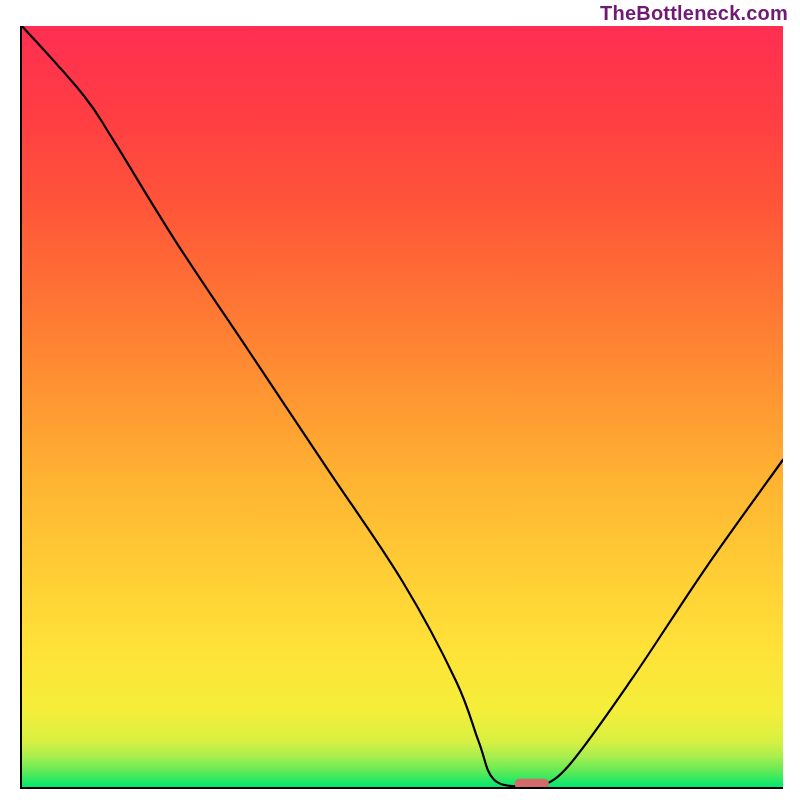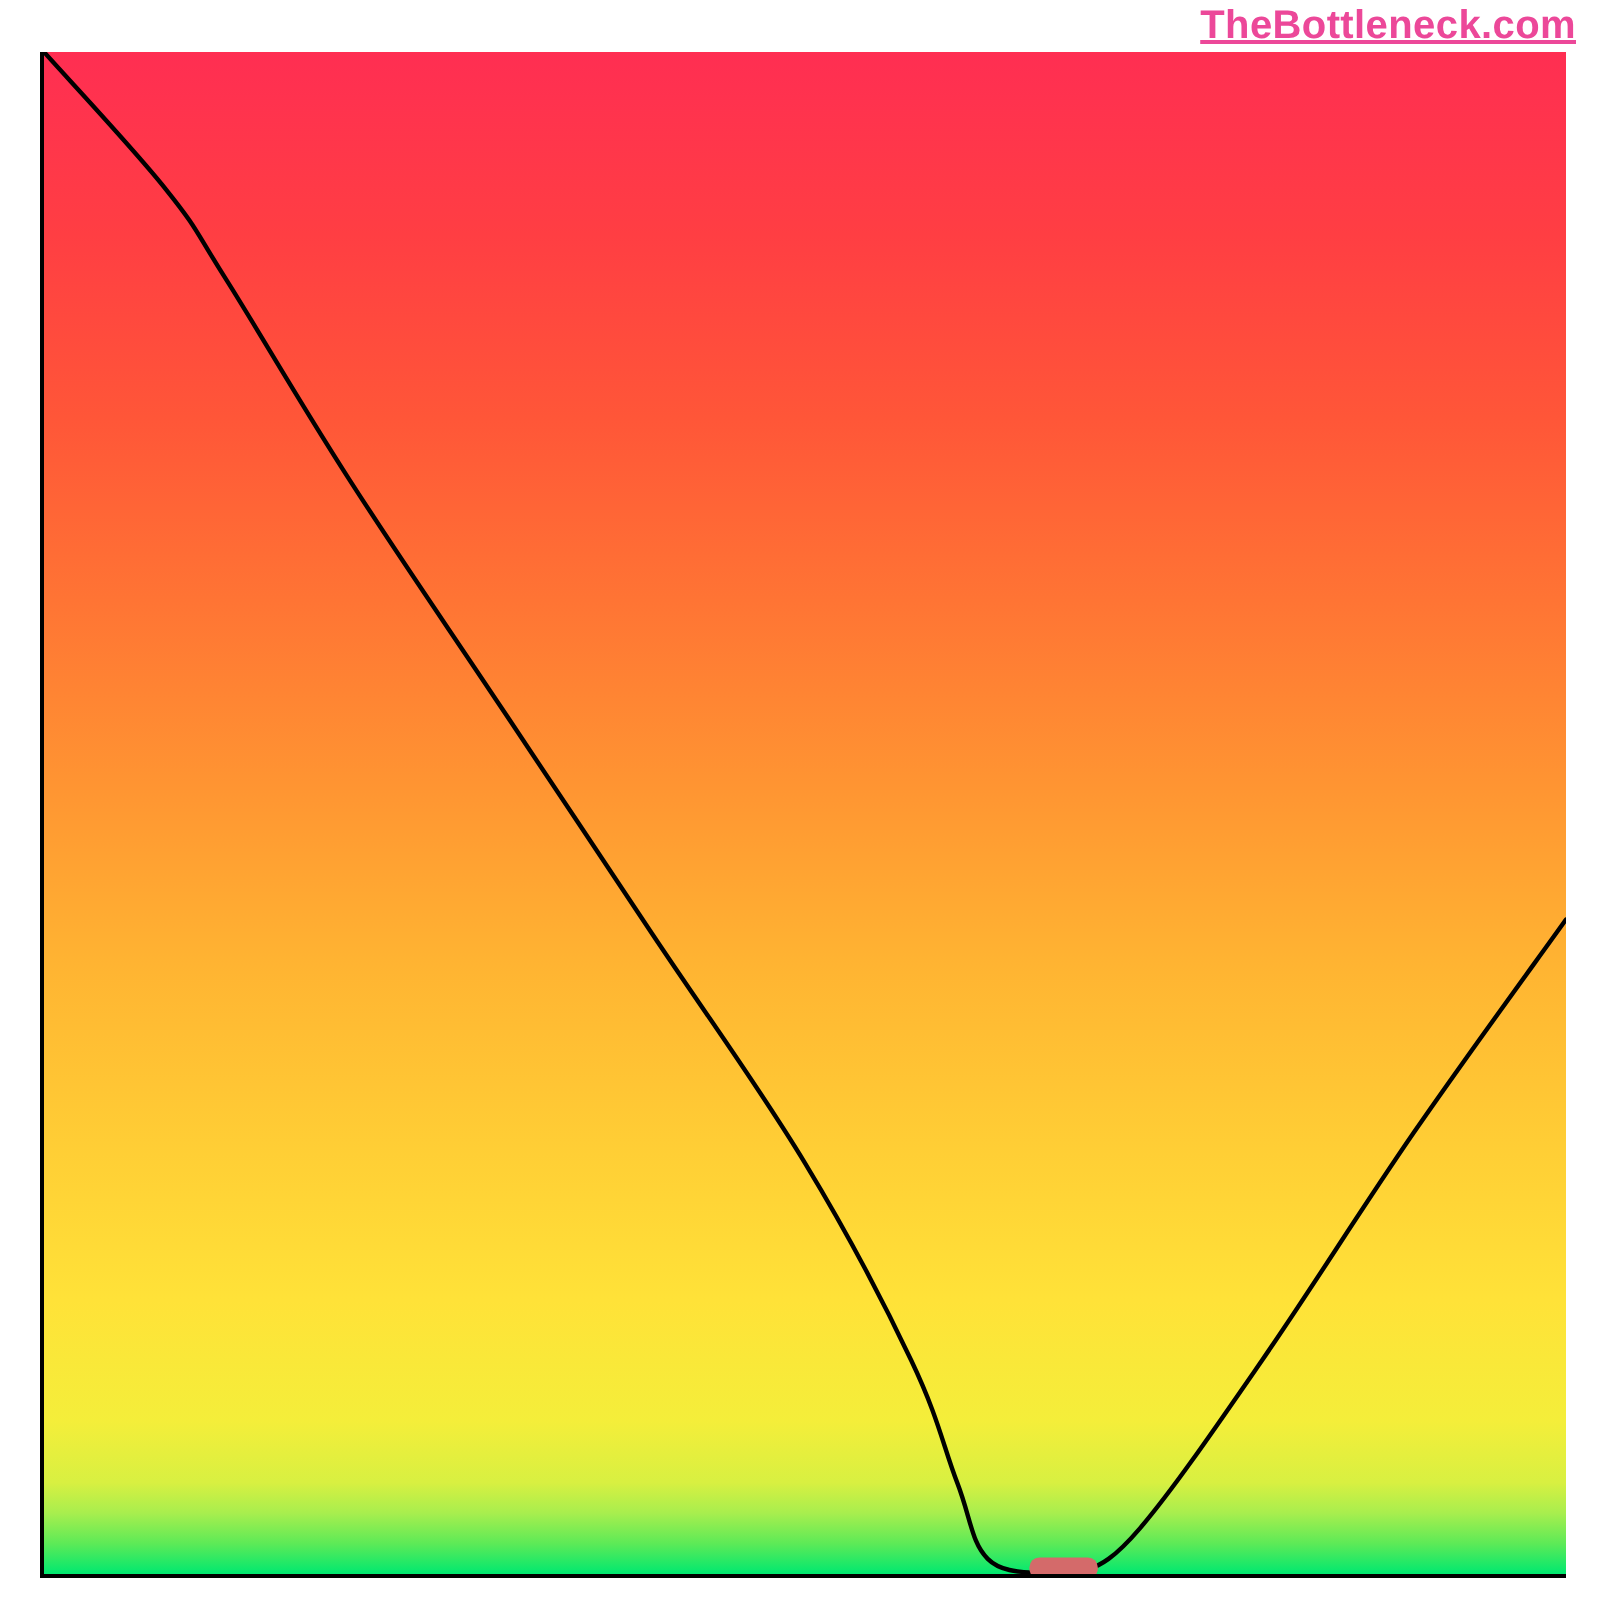--- a/index.html
+++ b/index.html
@@ -64,23 +64,22 @@
     fill: #d46a6a;
     stroke: none;
   }
   .watermark {
     position: absolute;
     top: 2px;
     right: 12px;
     font-family: Arial, Helvetica, sans-serif;
     font-size: 20px;
     font-weight: 600;
-    color: #ec4899;
+    color: #701a75;
     letter-spacing: 0.2px;
-    text-decoration: underline;
   }
 </style>
 </head>
 <body>
 
 <div class="chart-wrap">
 
   <div class="watermark">TheBottleneck.com</div>
 
   <div class="plot">

